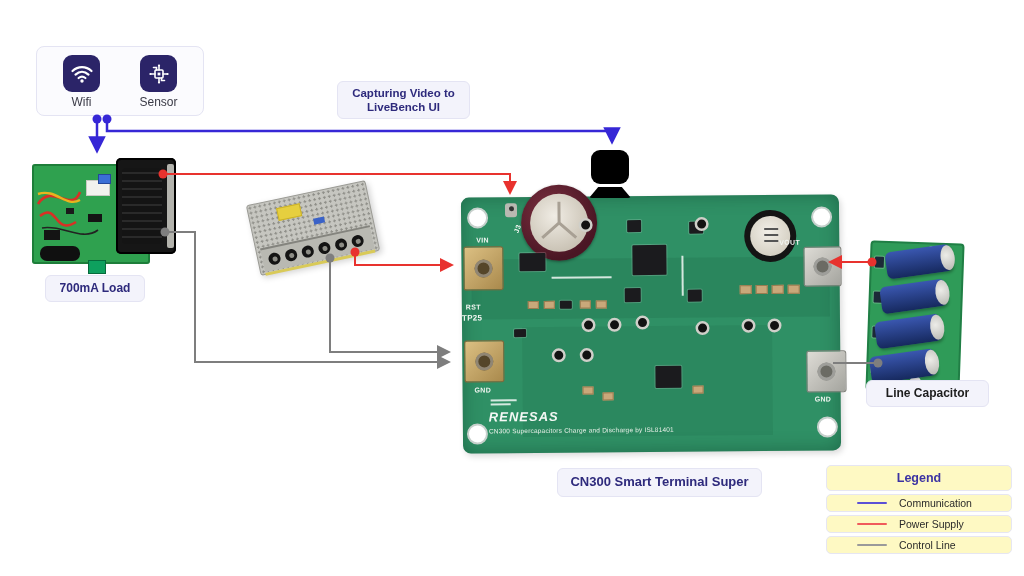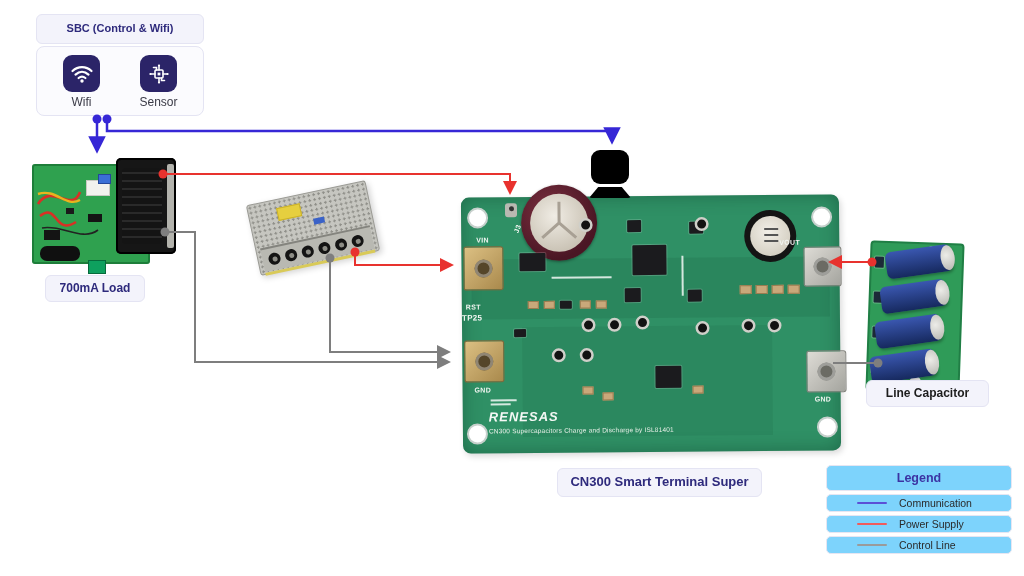--- a/index.html
+++ b/index.html
@@ -87,37 +87,34 @@
     transform:rotate(2deg); z-index:2; box-shadow:inset 0 0 0 2px rgba(0,60,25,.3); }
   .scb .h { position:absolute; width:11px; height:11px; border-radius:50%; background:#fff; }
   .scap { position:absolute; width:66px; height:27px; border-radius:6px; transform:rotate(-10deg);
     background:linear-gradient(180deg,#3a57b0,#16295e); box-shadow:1px 2px 3px rgba(0,0,0,.3); }
   .scap::after { content:""; position:absolute; right:-3px; top:1px; width:14px; height:25px; border-radius:50%;
     background:radial-gradient(circle at 40% 40%, #ecece8, #b5b5af); }
   .smd { position:absolute; width:9px; height:11px; background:#1c2a38; border-radius:1px; box-shadow:0 0 0 1px rgba(255,255,255,.25); }
 
   
   .legend { position:absolute; left:826px; top:465px; width:186px; z-index:6; }
-  .legend .row { background:#7dd3fc; border:1px solid #e6e6f2; border-radius:5px; margin-bottom:3px;
+  .legend .row { background:#fef9c3; border:1px solid #e6e6f2; border-radius:5px; margin-bottom:3px;
     display:flex; align-items:center; height:18px; padding-left:30px; }
   .legend .trow { height:26px; justify-content:center; padding-left:0; }
   .legend .title { font-size:12.5px; font-weight:bold; color:#3c33a3; }
   .legend .swatch { width:30px; height:2.5px; margin-right:12px; border-radius:2px; }
   .legend .ltxt { font-size:10.5px; color:#2a2a2a; }
 
   svg.wires { position:absolute; left:0; top:0; z-index:5; pointer-events:none; }
 </style>
 </head>
 <body>
 
 <div id="canvas">
 
-  <div class="label-box" style="left:36px; top:14px; width:168px; height:30px; font-size:11px;">
-    <span>SBC (Control &amp; Wifi)</span>
-  </div>
 
   <div class="sbc-panel">
     <div class="icon-cell">
       <div class="tile">
         <svg width="24" height="24" viewBox="0 0 24 24" fill="none" stroke="#ffffff" stroke-width="2.2" stroke-linecap="round">
           <path d="M2.5 9 C 8 3.8, 16 3.8, 21.5 9"></path>
           <path d="M5.5 12.6 C 9.5 9, 14.5 9, 18.5 12.6"></path>
           <path d="M8.6 16 C 10.8 14.2, 13.2 14.2, 15.4 16"></path>
           <circle cx="12" cy="19" r="1.7" fill="#ffffff" stroke="none"></circle>
         </svg>
@@ -138,20 +135,24 @@
           <circle cx="12" cy="3.5" r="1.1" fill="#ffffff" stroke="none"></circle>
           <circle cx="12" cy="20.5" r="1.1" fill="#ffffff" stroke="none"></circle>
           <circle cx="3.5" cy="12" r="1.1" fill="#ffffff" stroke="none"></circle>
           <circle cx="20.5" cy="12" r="1.1" fill="#ffffff" stroke="none"></circle>
         </svg>
       </div>
       <span class="cap">Sensor</span>
     </div>
   </div>
 
+  <div class="label-box" style="left:337px; top:81px; width:133px; height:38px; font-size:11.5px;">
+    <span>Capturing Video to</span>
+    <span>LiveBench UI</span>
+  </div>
 
   <div class="cam-head"></div>
   <div class="cam-base"></div>
 
   <div class="load-wrap">
     <div class="load-pcb">
       <svg width="118" height="100" style="position:absolute;left:0;top:0;">
         <path d="M6 40 C 20 18, 40 50, 48 28" stroke="#d93025" stroke-width="2.6" fill="none"></path>
         <path d="M8 52 C 26 38, 22 72, 44 58" stroke="#d93025" stroke-width="2.6" fill="none"></path>
         <path d="M6 30 C 24 24, 34 44, 48 36" stroke="#e8b41e" stroke-width="2.4" fill="none"></path>

